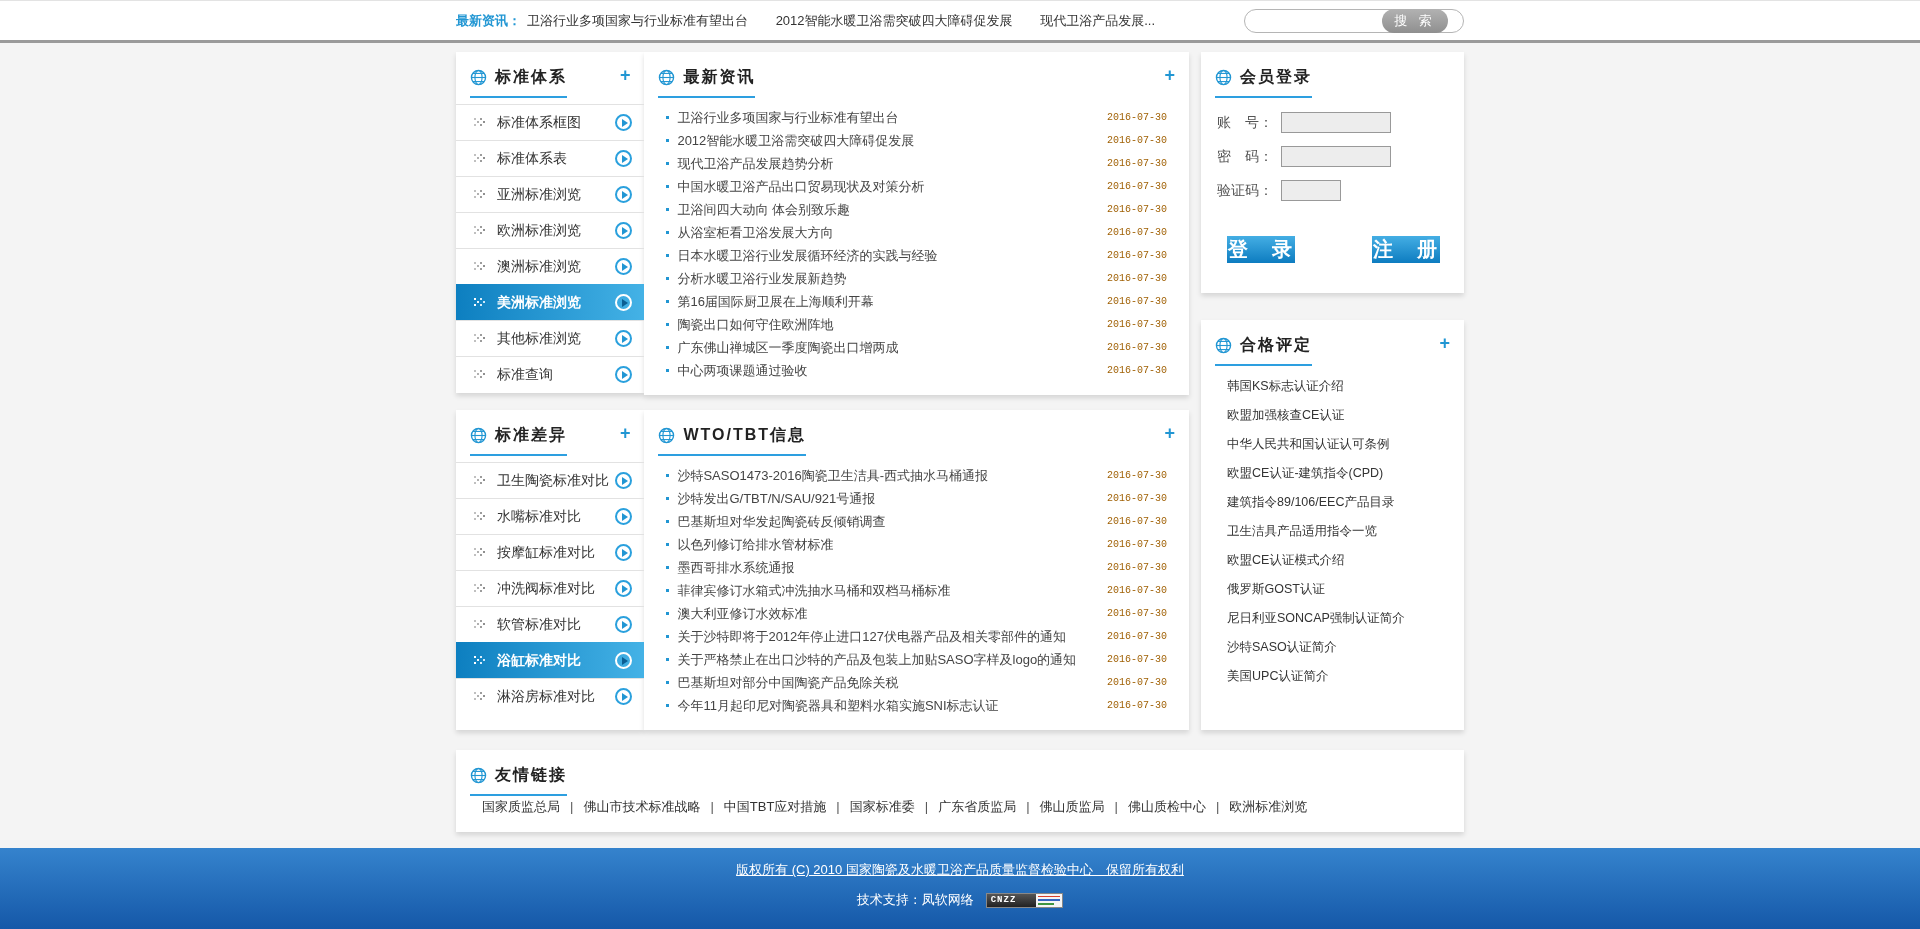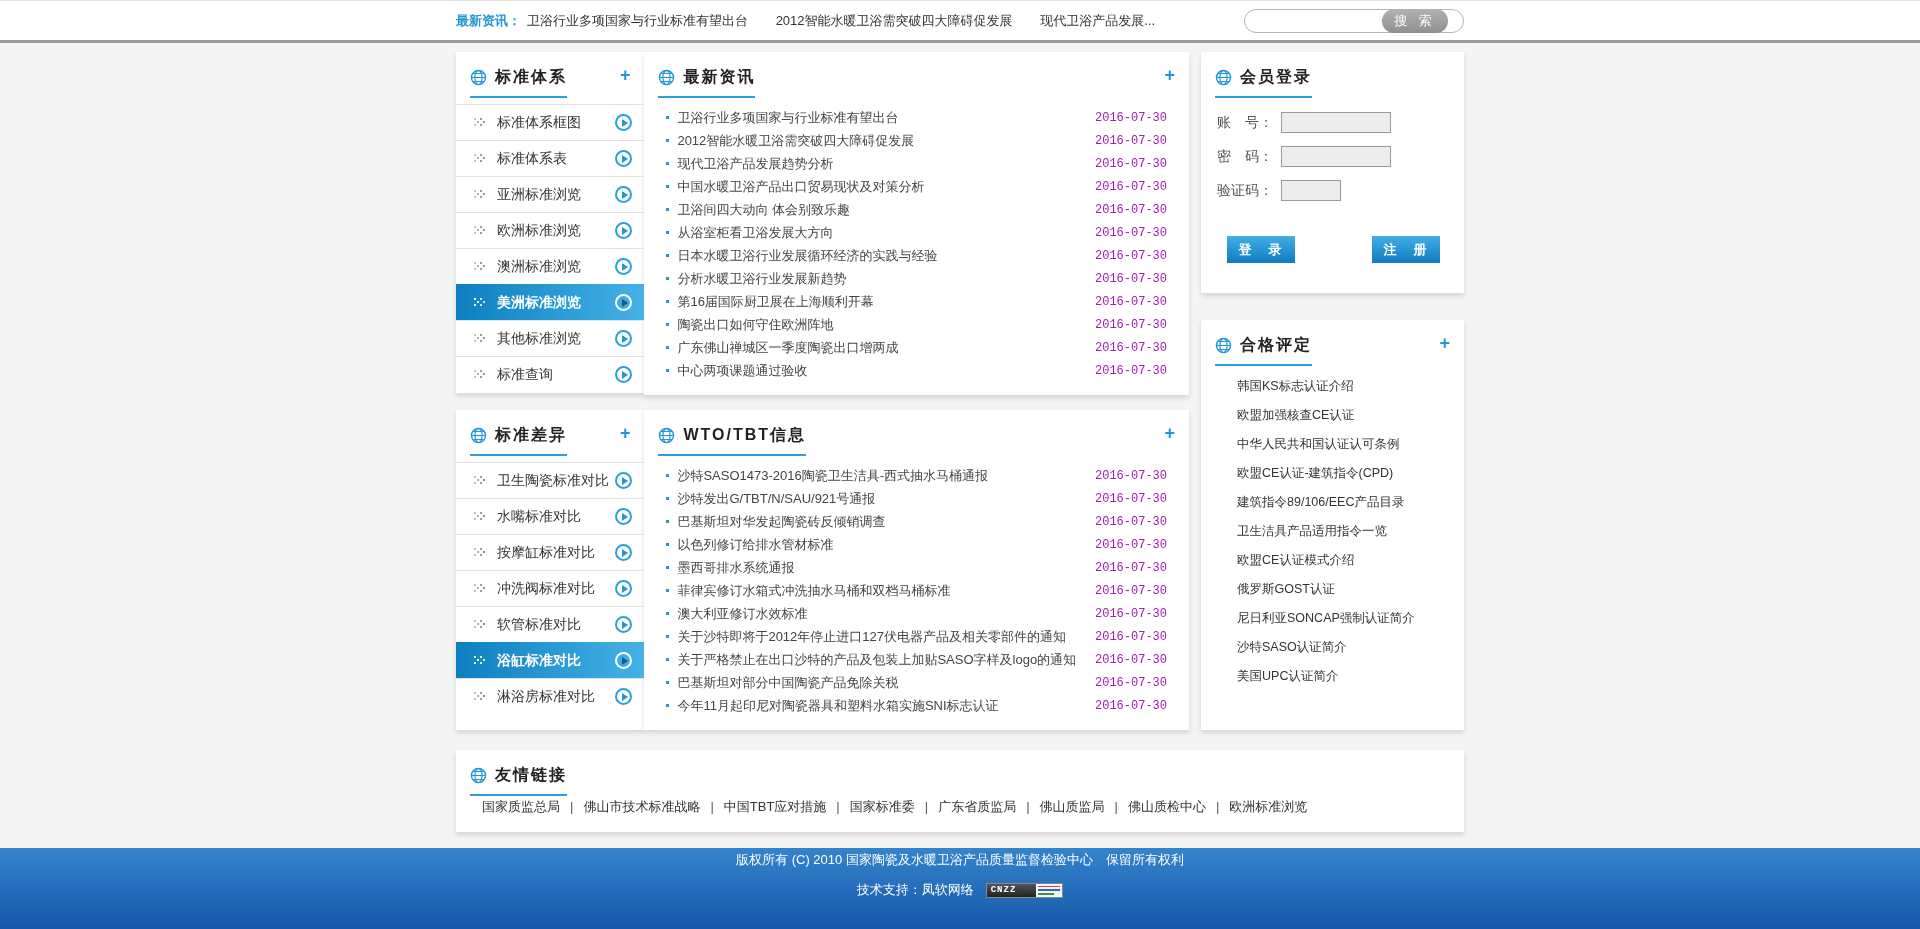--- a/index.html
+++ b/index.html
@@ -85,53 +85,53 @@
   }
   .menu-item.active .arrow-icon { border-color:#fff; background:transparent; }
   .menu-item.active .arrow-icon i { border-left-color:#0b5e93; }
   
   .news-panel1 { height:343px; }
   .news-panel2 { height:320px; margin-top:15px; }
   .news-list { padding:8px 22px 0 22px; }
   .news-item { display:flex; align-items:center; height:23px; font-size:13px; }
   .bullet { width:3px; height:3px; background:#2196d3; margin-right:8px; flex:0 0 3px; }
   .news-title { color:#444; cursor:pointer; white-space:nowrap; overflow:hidden; flex:1; }
-  .news-date { color:#a21caf; font-family:"Liberation Mono","DejaVu Sans Mono",monospace; font-size:12px; margin-left:10px; }
+  .news-date { color:#a16207; font-family:"Liberation Mono","DejaVu Sans Mono",monospace; font-size:10px; margin-left:10px; }
   
   .login-panel { height:241px; }
   .login-form { padding:14px 14px 0 16px; }
   .form-row { display:flex; align-items:center; margin-bottom:13px; }
   .form-label { font-size:14px; color:#555; width:64px; white-space:nowrap; }
   .text-input {
     width:110px; height:21px; border:1px solid #999; background:#ededed;
     font-size:12px; padding:0 4px; outline:none;
   }
   .captcha-input { width:60px; }
   .login-buttons { display:flex; justify-content:space-between; padding:22px 10px 0 10px; }
   .blue-btn {
     width:68px; height:27px; border:none; cursor:pointer;
     background:linear-gradient(180deg,#44aee4,#0d7cc0);
-    color:#fff; font-size:13px; font-weight:bold; letter-spacing:2px;
+    color:#fff; font-size:20px; font-weight:bold; letter-spacing:2px;
   }
   
   .conf-panel { height:410px; margin-top:27px; }
-  .conf-list { padding:6px 14px 0 36px; }
+  .conf-list { padding:6px 14px 0 26px; }
   .conf-item { height:29px; display:flex; align-items:center; font-size:12.5px; color:#333; cursor:pointer; white-space:nowrap; overflow:hidden; }
   
   .links-panel { margin-top:20px; height:82px; }
   .links-row { padding:2px 0 0 26px; display:flex; flex-wrap:wrap; align-items:center; }
   .link-item { font-size:13px; color:#333; cursor:pointer; white-space:nowrap; }
   .link-item:not(:last-child)::after { content:"|"; color:#555; margin:0 10px; cursor:default; }
   
   .footer {
     margin-top:16px; height:81px;
     background:linear-gradient(180deg,#3583cd,#1558a8);
     color:#fff; text-align:center; font-size:13px;
   }
-  .footer-line1 { padding-top:3px; }
+  .footer-line1 { padding-top:13px;text-decoration:underline; }
   .footer-line2 { margin-top:12px; display:flex; align-items:center; justify-content:center; gap:12px; }
   .cnzz-badge { display:inline-flex; height:15px; cursor:pointer; border:1px solid #888; }
   .cnzz-text {
     background:linear-gradient(180deg,#555,#222); color:#fff; font-size:9px; font-weight:bold;
     font-family:"Liberation Mono",monospace; padding:1px 20px 0 4px; letter-spacing:1px;
   }
   .cnzz-stripes { background:#f5f5f5; width:26px; display:flex; flex-direction:column; justify-content:space-evenly; padding:2px 2px; gap:2px; }
   .cnzz-stripes i { display:block; height:3px; }
   .cnzz-stripes .s1 { background:#d9402c; }
   .cnzz-stripes .s2 { background:#3465c0; }

